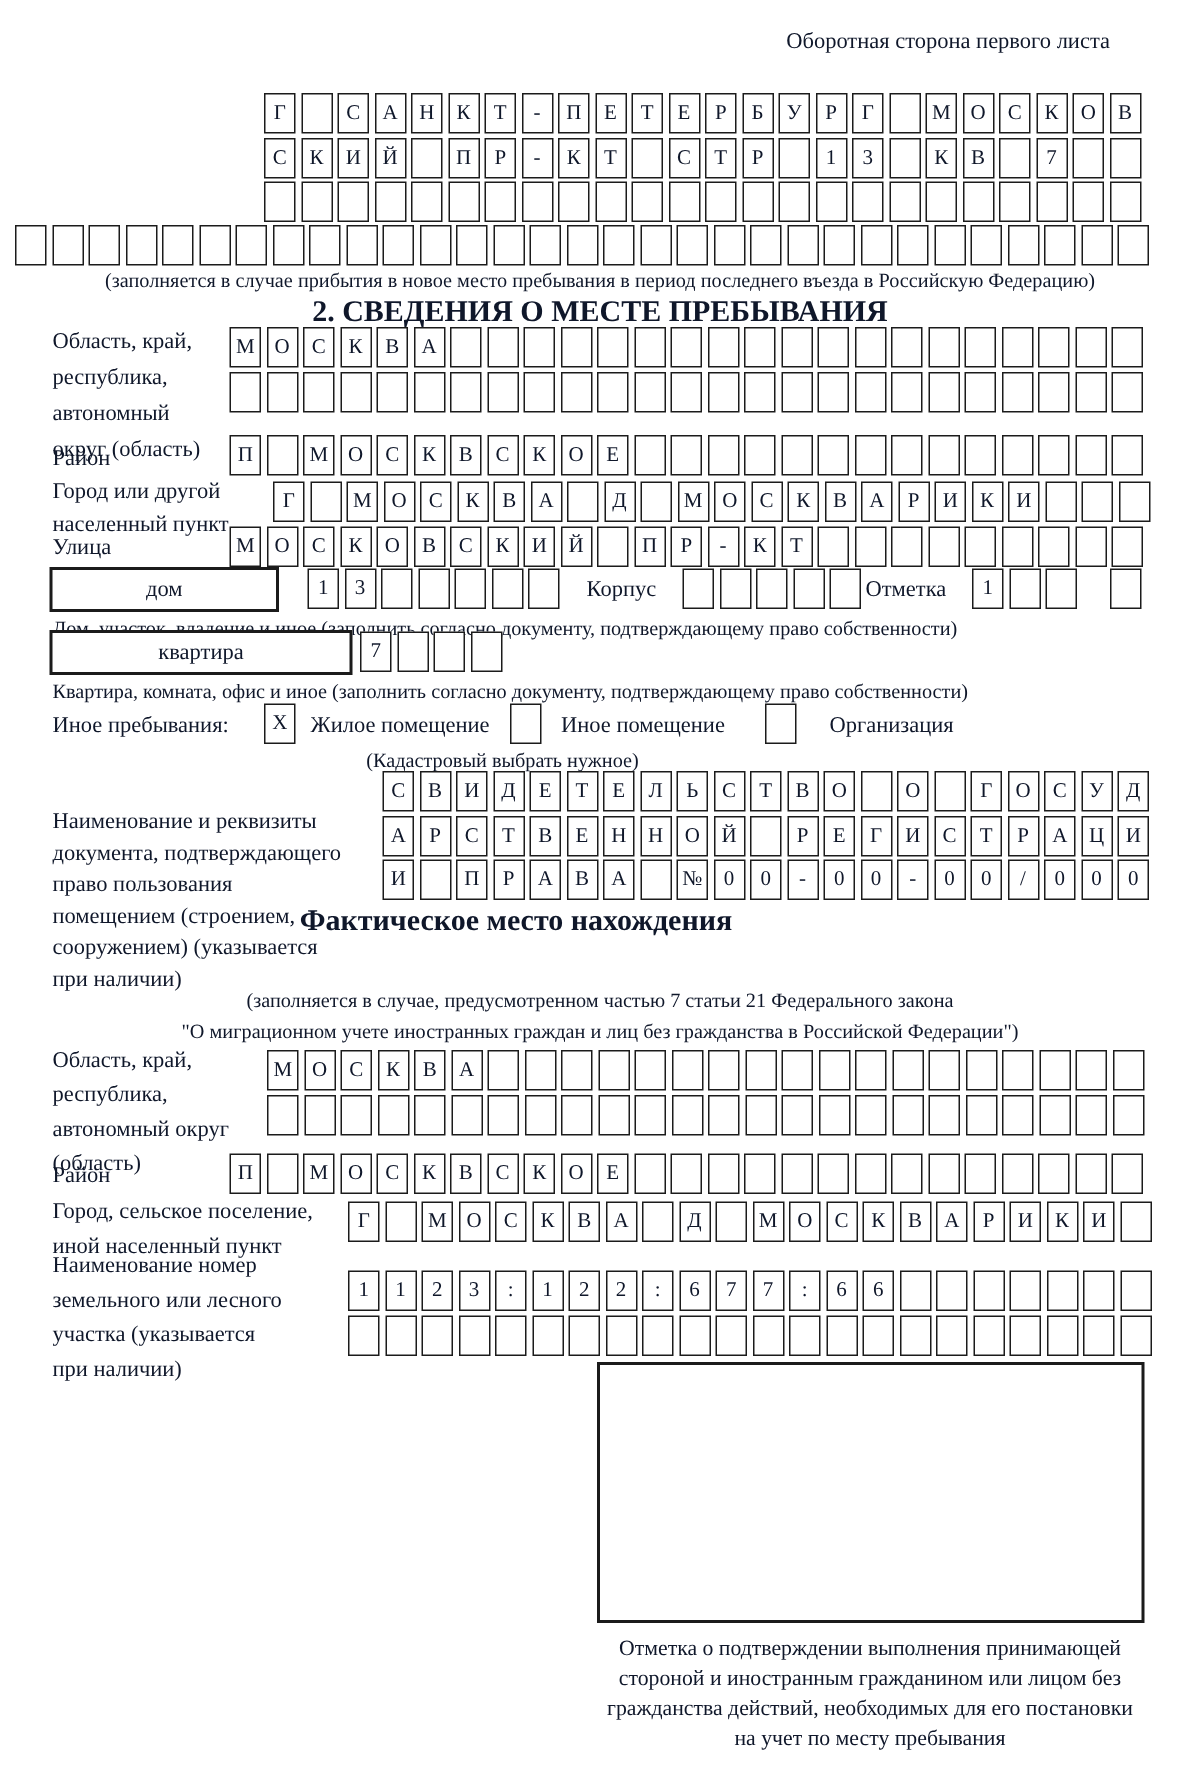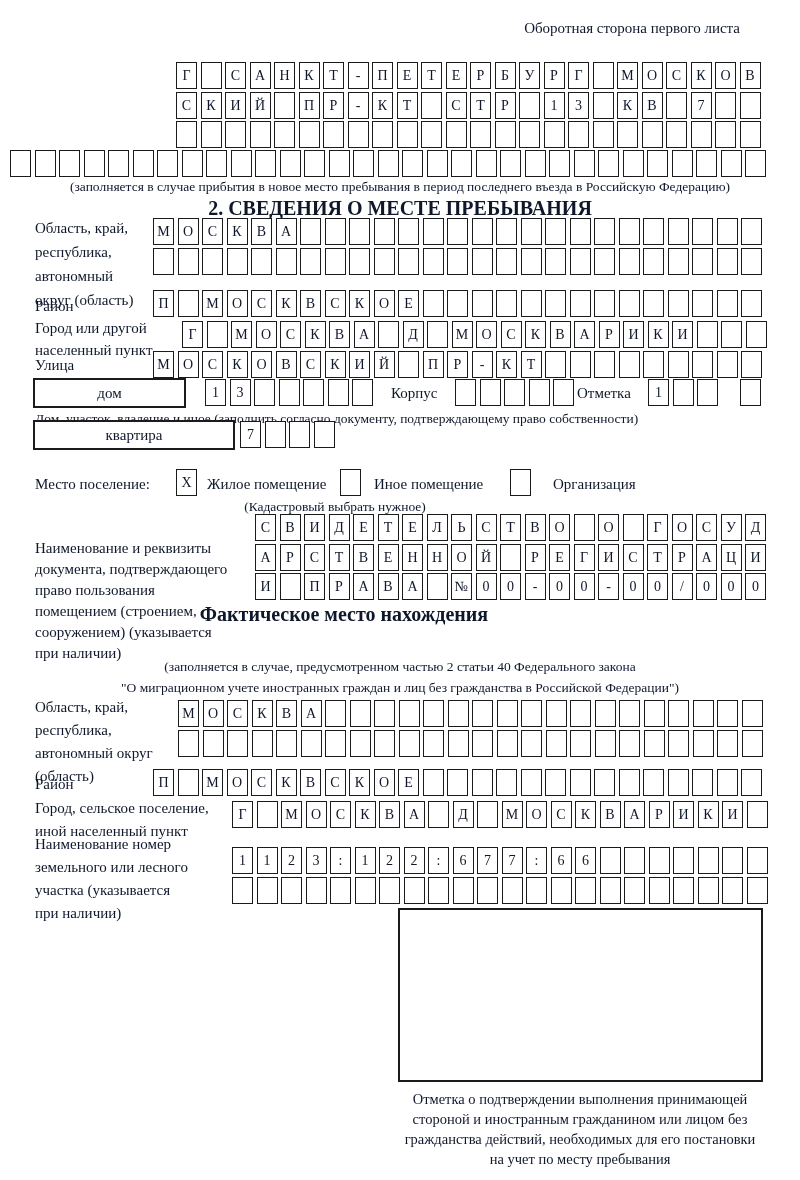--- a/index.html
+++ b/index.html
@@ -339,22 +339,23 @@
     </div>
   <div class="abs note" style="left:35px;top:411px;">Дом, участок, владение и иное (заполнить согласно документу, подтверждающему право собственности)</div>
 
   <div class="abs wordbox" style="left:33px;top:420px;width:202px;">квартира</div>
   <div class="abs cellrow" style="left:240px;top:421px;">
       <span class="cell">7</span>
       <span class="cell"></span>
       <span class="cell"></span>
       <span class="cell"></span>
     </div>
-
-  <div class="abs lbl" style="left:35px;top:472px;">Место поселение:</div>
+  <div class="abs note" style="left:35px;top:453px;">Квартира, комната, офис и иное (заполнить согласно документу, подтверждающему право собственности)</div>
+
+  <div class="abs lbl" style="left:35px;top:472px;">Иное пребывания:</div>
   <div class="abs cellrow" style="left:176px;top:469px;">
       <span class="cell">X</span>
     </div>
   <div class="abs lbl" style="left:207px;top:472px;">Жилое помещение</div>
   <div class="abs cellrow" style="left:340px;top:469px;">
       <span class="cell"></span>
     </div>
   <div class="abs lbl" style="left:374px;top:472px;">Иное помещение</div>
   <div class="abs cellrow" style="left:510px;top:469px;">
       <span class="cell"></span>
@@ -432,21 +433,21 @@
       <span class="cell">-</span>
       <span class="cell">0</span>
       <span class="cell">0</span>
       <span class="cell">/</span>
       <span class="cell">0</span>
       <span class="cell">0</span>
       <span class="cell">0</span>
     </div>
 
   <div class="abs title center" style="left:0;top:603px;width:688px;">Фактическое место нахождения</div>
-  <div class="abs note center" style="left:0;top:656px;width:800px;line-height:21px;">(заполняется в случае, предусмотренном частью 2 статьи 40 Федерального закона
+  <div class="abs note center" style="left:0;top:656px;width:800px;line-height:21px;">(заполняется в случае, предусмотренном частью 7 статьи 21 Федерального закона
 "О миграционном учете иностранных граждан и лиц без гражданства в Российской Федерации")</div>
 
   <div class="abs lbl lh23" style="left:35px;top:696px;">Область, край,
 республика,
 автономный округ
 (область)</div>
   <div class="abs cellrow" style="left:178px;top:700px;">
       <span class="cell">М</span>
       <span class="cell">О</span>
       <span class="cell">С</span>

